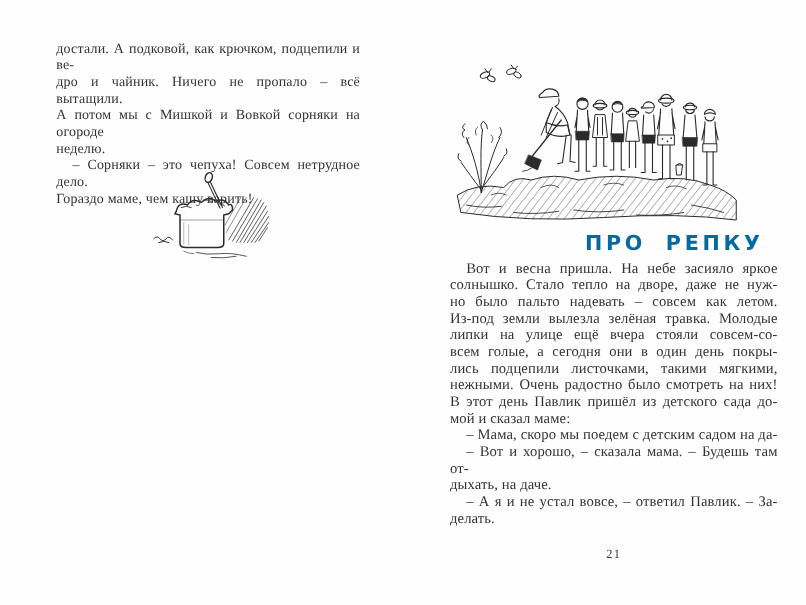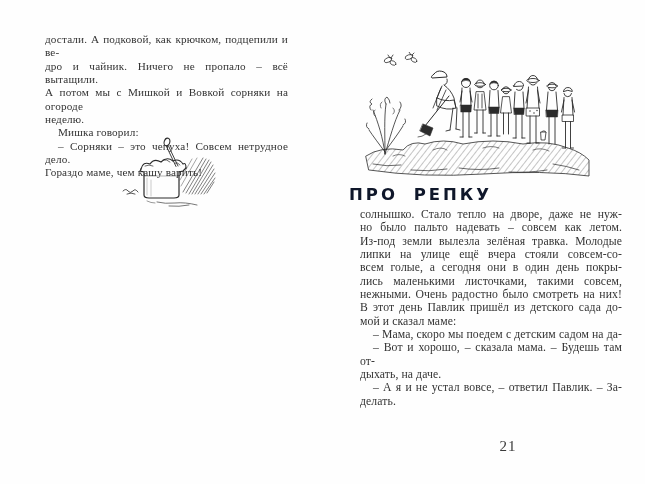--- a/index.html
+++ b/index.html
@@ -8,45 +8,44 @@
     font-family:"Liberation Serif", serif;color:#333;overflow:hidden;
   }
   .textblock{position:absolute;}
   .line{text-align:left;}
   .line.j{text-align:justify;text-align-last:justify;}
   .line.i{text-indent:13px;}
   .left-text{left:45px;top:33px;width:243px;font-size:11.2px;line-height:13.35px;letter-spacing:0.15px;}
   .right-text{left:360px;top:208px;width:262px;font-size:11.7px;line-height:13.35px;letter-spacing:0.1px;}
   .chapter-title{
     position:absolute;left:360px;top:185px;width:262px;margin:0;
-    text-align:left;transform:translateX(-11px);
+    text-align:right;transform:translateX(-11px);
     font-family:"DejaVu Sans", sans-serif;font-weight:bold;
-    font-size:16.5px;letter-spacing:3px;word-spacing:7px;color:#0f172a;
+    font-size:16.5px;letter-spacing:3px;word-spacing:7px;color:#0369a1;
   }
   .page-number{
-    position:absolute;left:377px;top:438px;width:262px;text-align:center;
-    font-size:15px;color:#3a3a3a;letter-spacing:1px;
+    position:absolute;left:360px;top:438px;width:262px;text-align:center;
+    font-size:10px;color:#3a3a3a;letter-spacing:1px;
   }
   .illu{position:absolute;}
   .illu-pot{left:117px;top:136px;}
   .illu-kids{left:363px;top:52px;}
   svg *{vector-effect:non-scaling-stroke;}
 </style>
 </head>
 <body>
 
 <div class="spread">
 
   <section>
     <div class="textblock left-text">
         <div class="line j">достали. А подковой, как крючком, подцепили и ве-</div>
         <div class="line j">дро и чайник. Ничего не пропало – всё вытащили.</div>
         <div class="line j">А потом мы с Мишкой и Вовкой сорняки на огороде</div>
         <div class="line">неделю.</div>
-        <div class="line i">Мишка говорил:</div>
         <div class="line j i">– Сорняки – это чепуха! Совсем нетрудное дело.</div>
         <div class="line">Гораздо маме, чем кашу варить!</div>
       </div>
 
     <svg class="illu illu-pot" width="106" height="74" viewBox="0 0 106 74" fill="none" stroke="#2b2b2b" stroke-width="1" stroke-linecap="round">
 
       <g>
         <ellipse cx="50" cy="6" rx="2.8" ry="4" transform="rotate(18 50 6)" stroke-width="1.1"></ellipse>
         <path d="M51.5,10 L61,30 M49.5,10.5 L59,30.5" stroke-width="0.9"></path>
       </g>
@@ -169,26 +168,27 @@
         <path d="M201,41.5 a3.8,3.8 0 0 0 7.5,0"></path>
         <path d="M201,45.5 L200,63 M209,45.5 L210,63 M201,48 l-2.5,12 M209,48 l2.5,12"></path>
         <rect x="199.5" y="63" width="11" height="6.5" stroke-width="0.8"></rect>
         <path d="M202.5,69.5 L202.5,96 M207.5,69.5 L207.5,96 M202.5,96 h-3 M207.5,96 h3"></path>
       </g>
     </svg>
 
     <h1 class="chapter-title">ПРО РЕПКУ</h1>
 
     <div class="textblock right-text">
+        <div class="line j i">Вот и весна пришла. На небе засияло яркое</div>
         <div class="line j">солнышко. Стало тепло на дворе, даже не нуж-</div>
         <div class="line j">но было пальто надевать – совсем как летом.</div>
         <div class="line j">Из-под земли вылезла зелёная травка. Молодые</div>
         <div class="line j">липки на улице ещё вчера стояли совсем-со-</div>
         <div class="line j">всем голые, а сегодня они в один день покры-</div>
-        <div class="line j">лись маленькими листочками, такими совсем,</div>
+        <div class="line j">лись подцепили листочками, такими мягкими,</div>
         <div class="line j">нежными. Очень радостно было смотреть на них!</div>
         <div class="line j">В этот день Павлик пришёл из детского сада до-</div>
         <div class="line">мой и сказал маме:</div>
         <div class="line j i">– Мама, скоро мы поедем с детским садом на да-</div>
         <div class="line j i">– Вот и хорошо, – сказала мама. – Будешь там от-</div>
         <div class="line">дыхать, на даче.</div>
         <div class="line j i">– А я и не устал вовсе, – ответил Павлик. – За-</div>
         <div class="line">делать.</div>
       </div>
 

